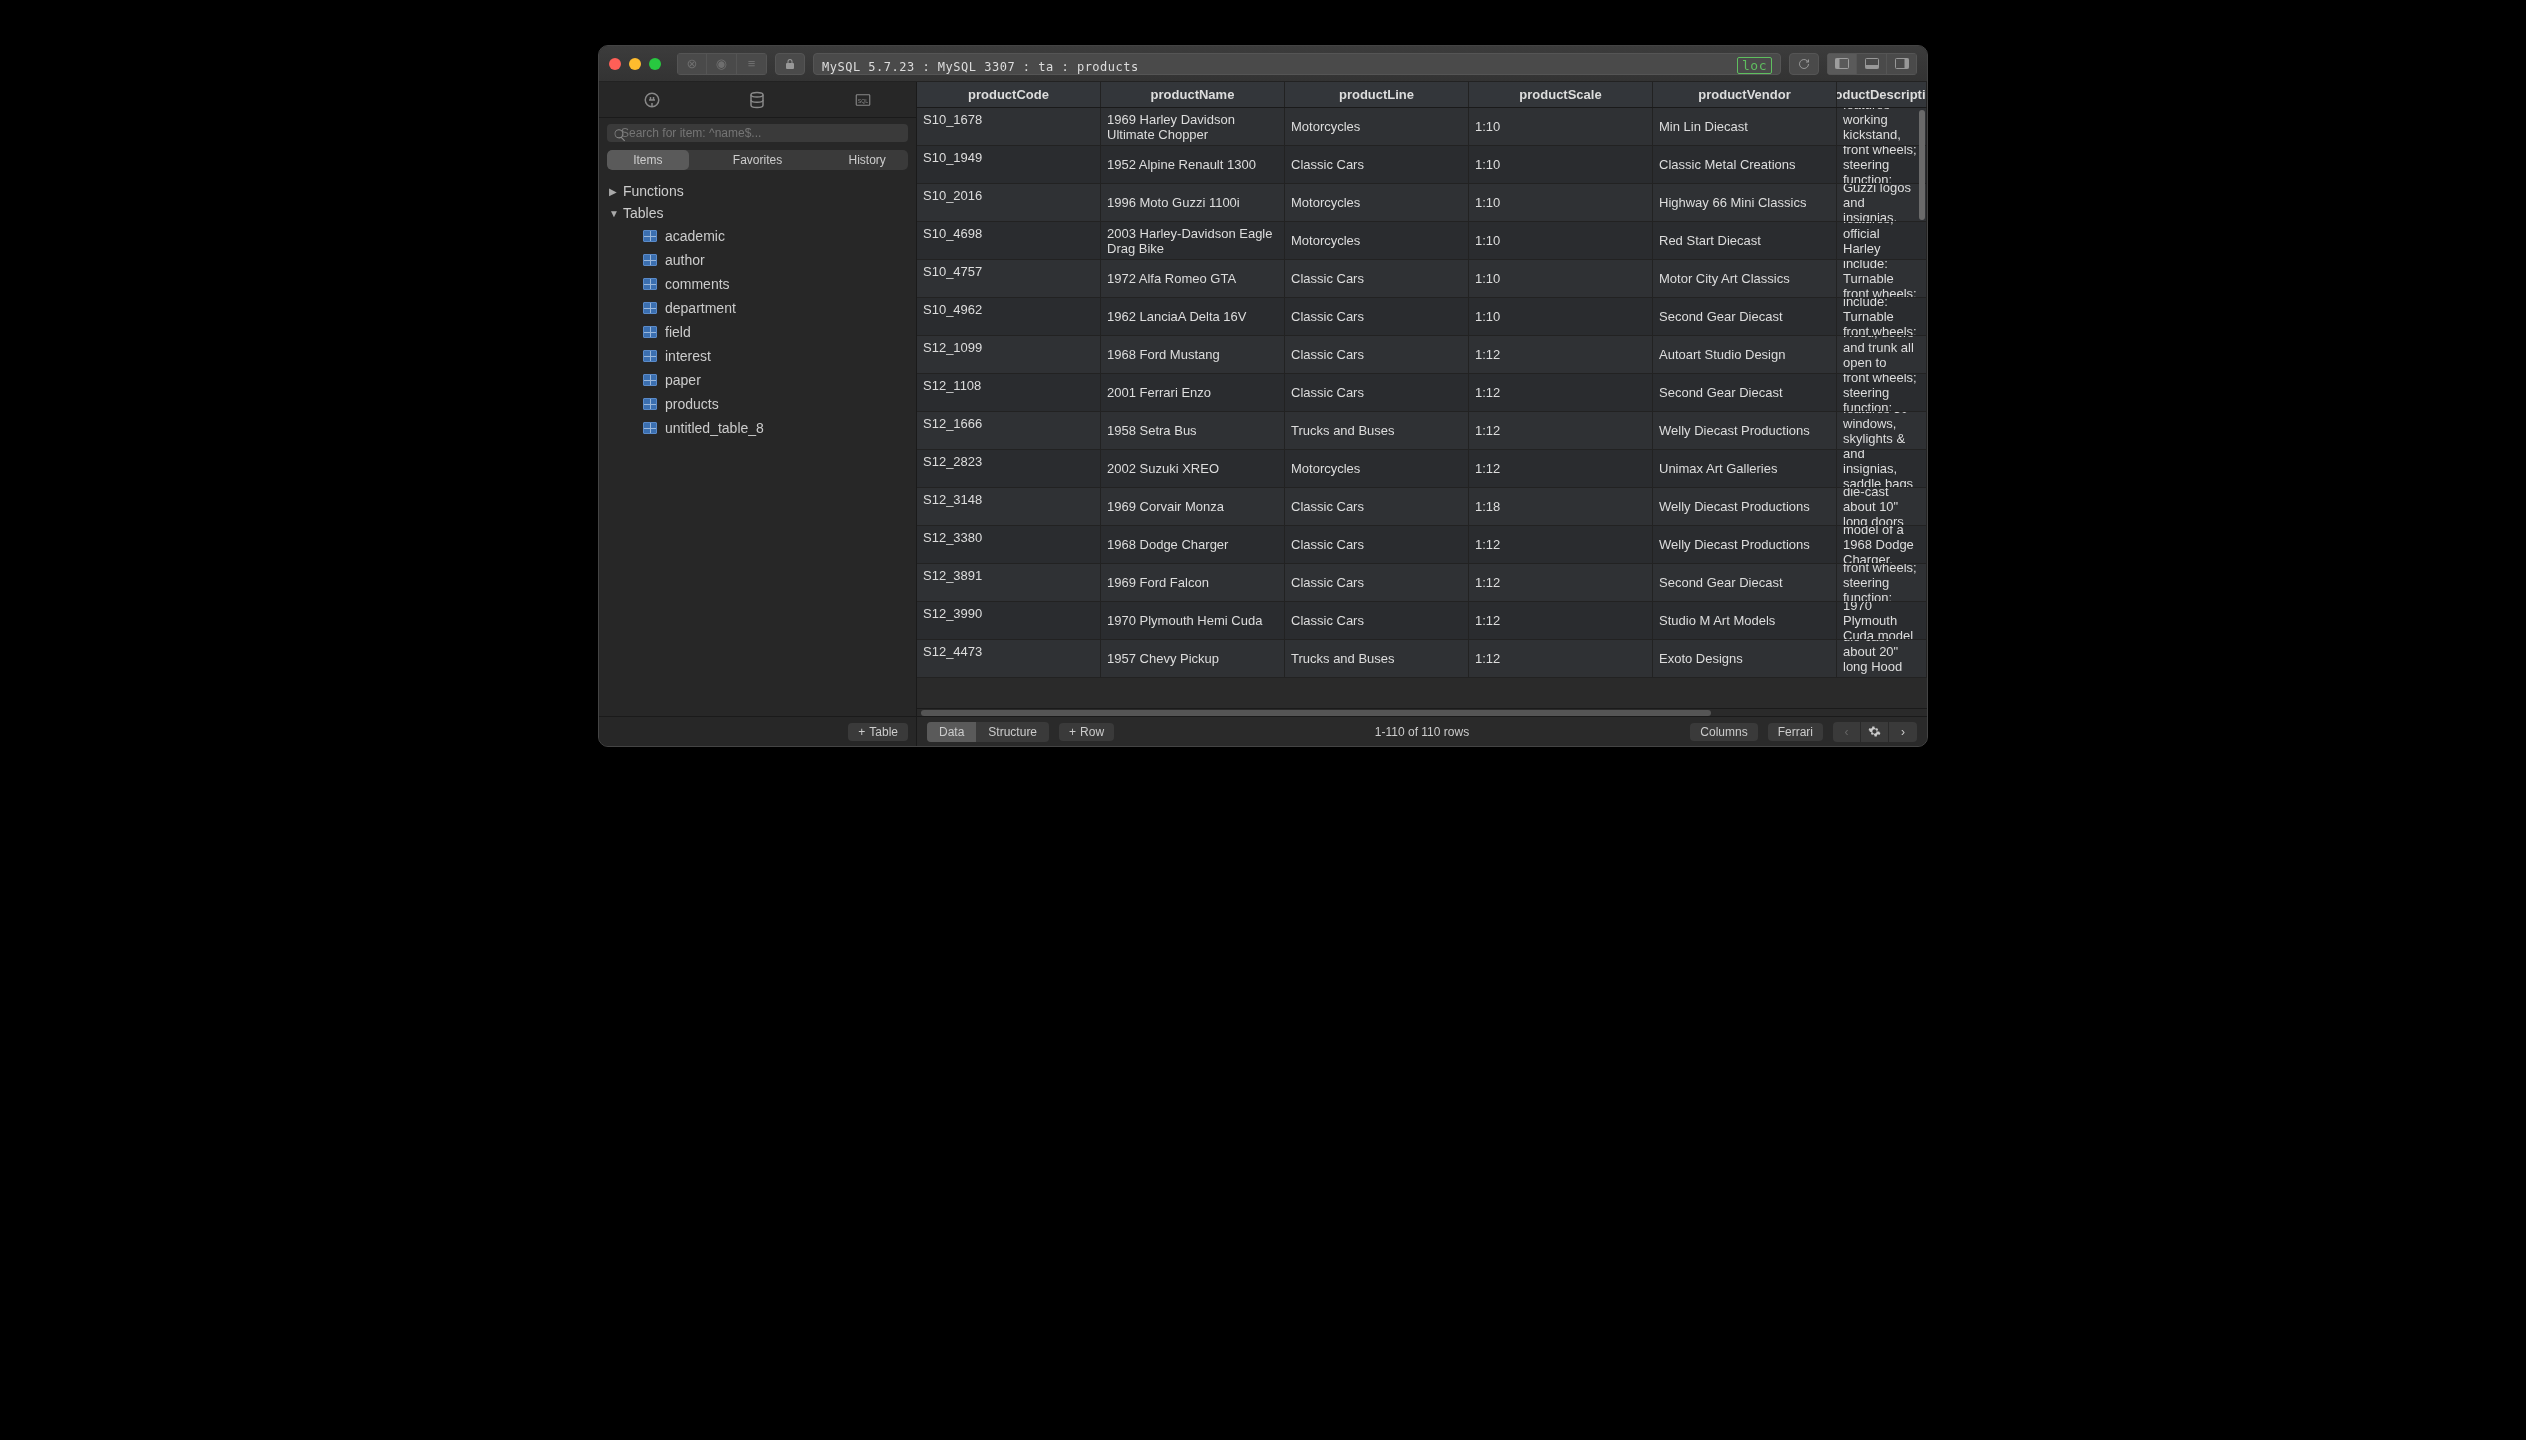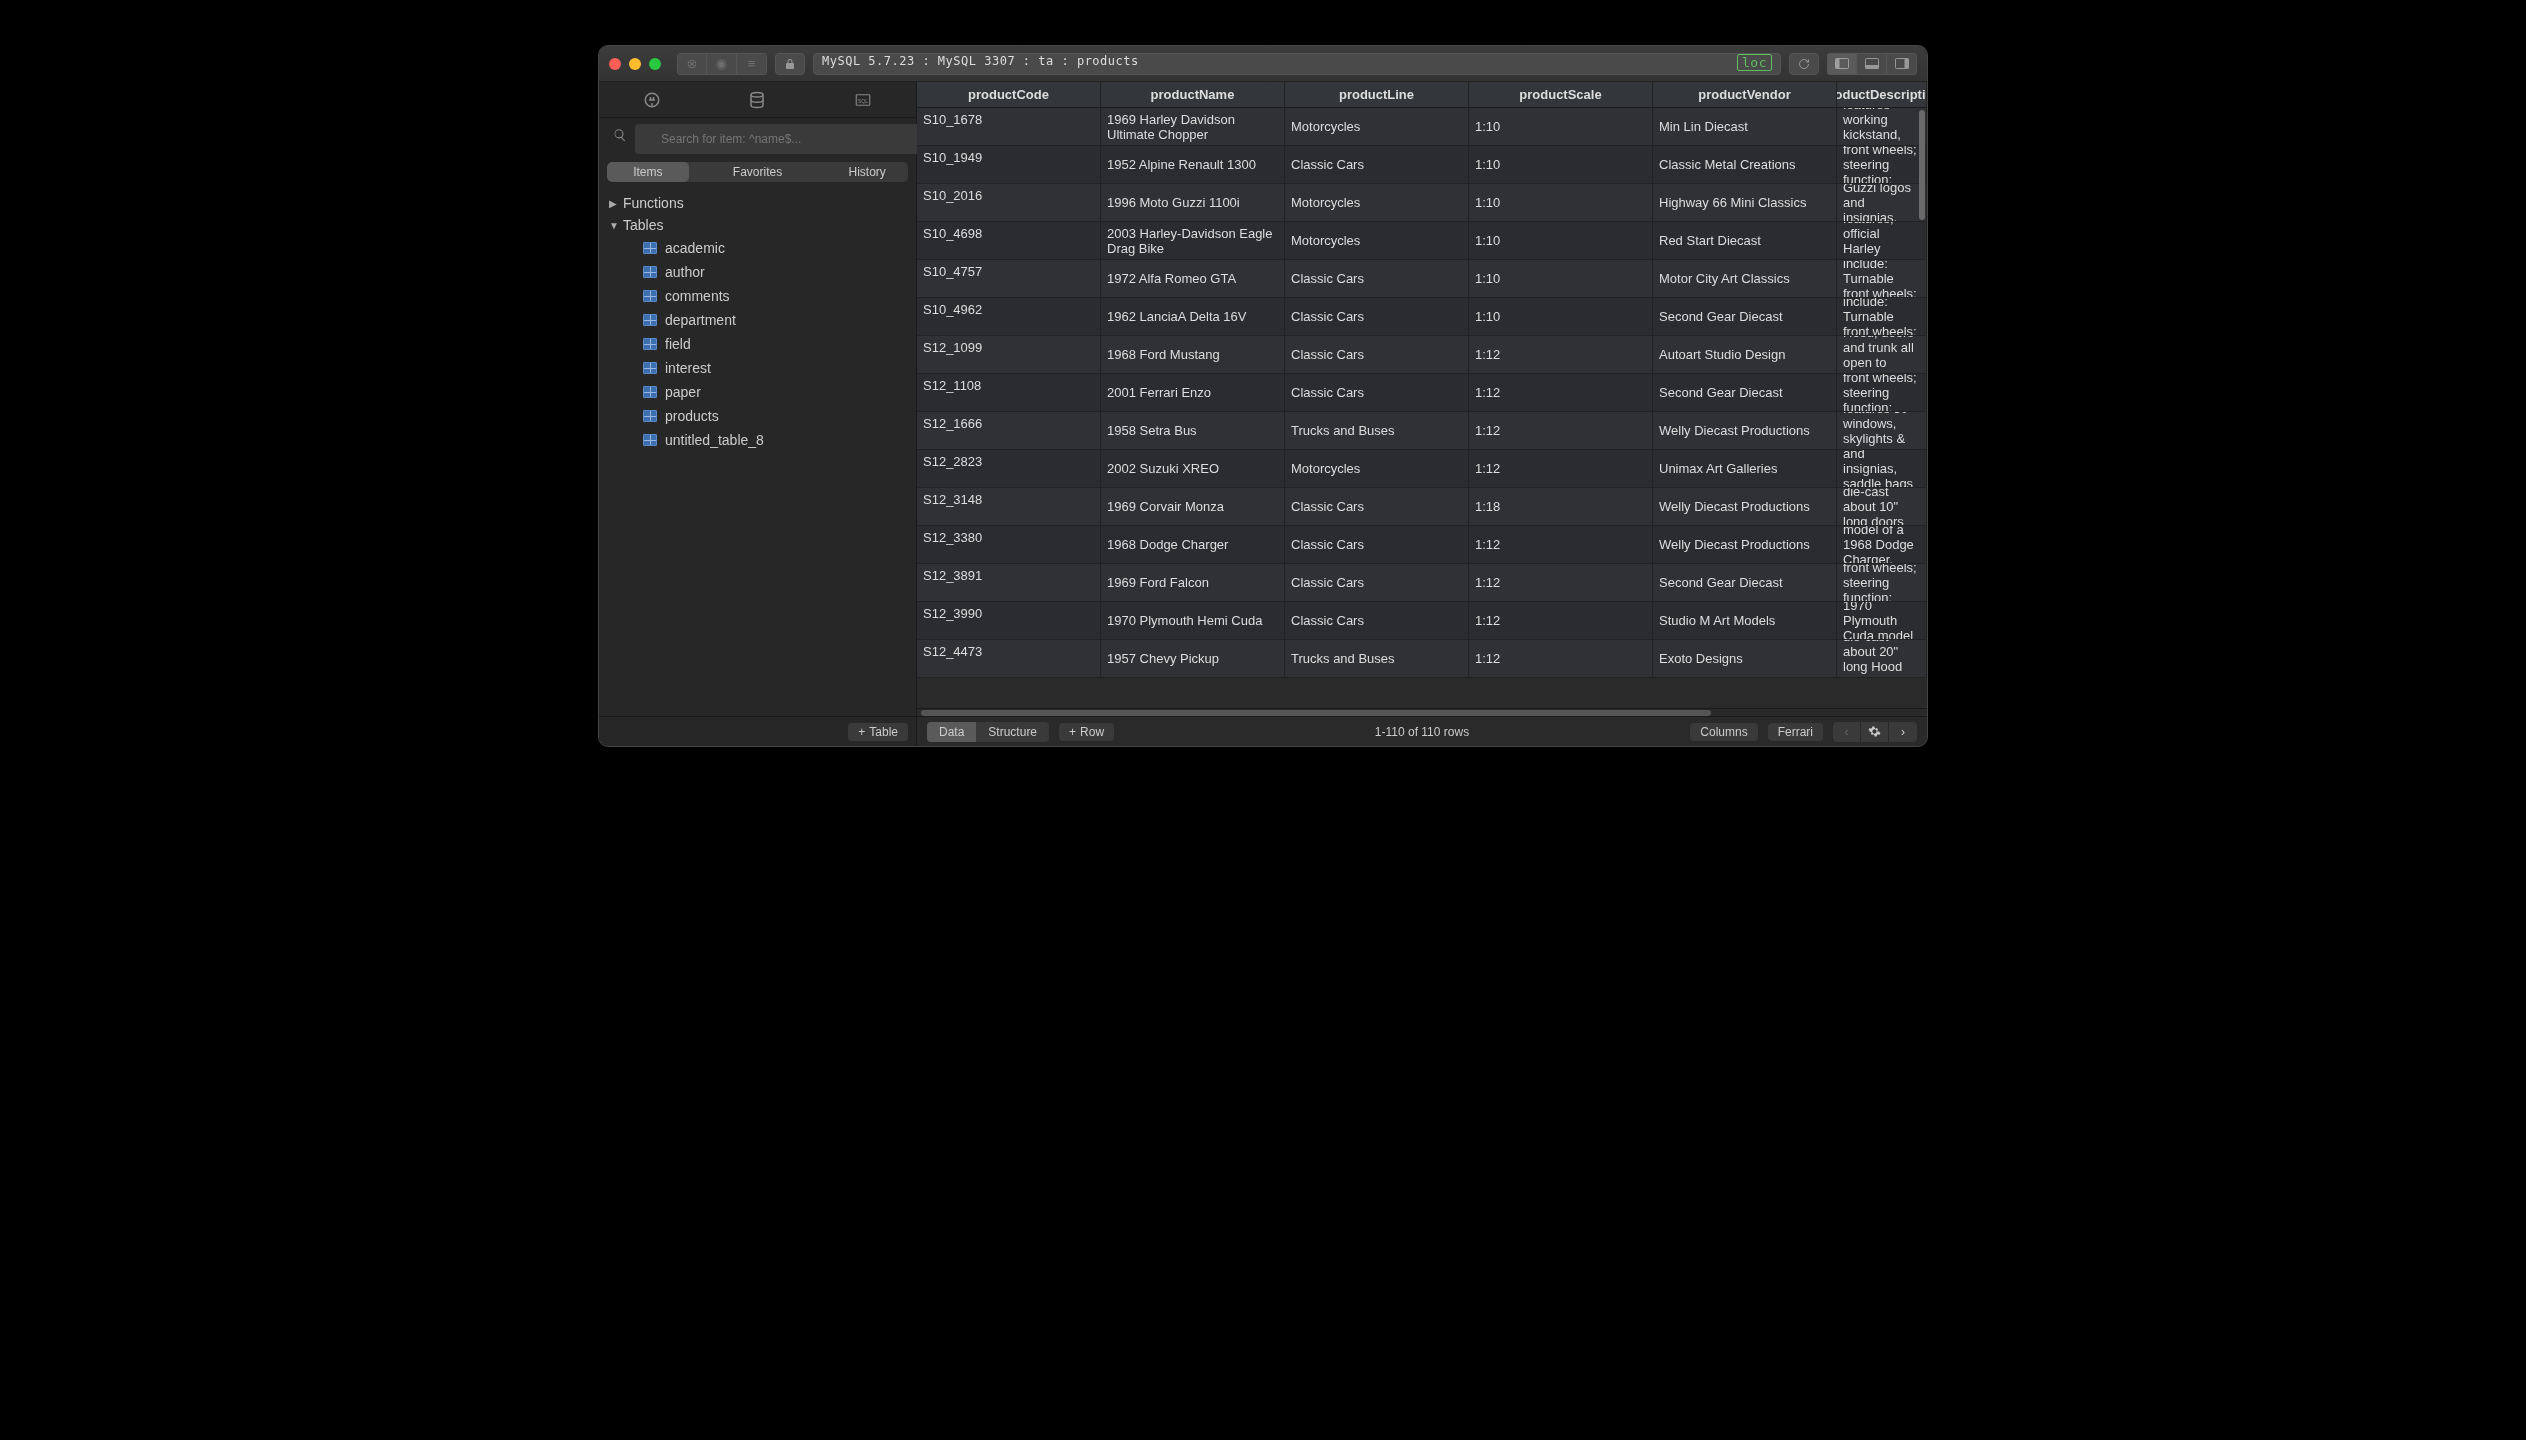--- a/index.html
+++ b/index.html
@@ -52,21 +52,21 @@
   .tb-btn svg, .tb-btn span { opacity: 0.6; }
   .tb-btn.single { border-radius: 4px; }
   .tb-btn.active { background: #5a5a5a; }
   .titlepath {
     flex: 1;
     background: #4a4a4a;
     border: 1px solid #555;
     border-radius: 4px;
     height: 22px;
     display: flex;
-    align-items: flex-start;
+    align-items: flex-end;
     padding: 0 8px;
     font-family: ui-monospace, Menlo, monospace;
     font-size: 12px;
     color: #ddd;
     letter-spacing: 0.5px;
   }
   .badge {
     font-size: 13px;
     padding: 0px 4px;
     border: 1px solid #5fbf5f;
@@ -89,25 +89,24 @@
     justify-content: space-around;
     border-bottom: 1px solid #1a1a1a;
   }
   .sb-tab-icon { width: 20px; height: 20px; color: #888; display:flex; align-items:center; justify-content:center; }
   .search-row { padding: 6px 8px; }
   .search-input {
     width: 100%;
     background: #3a3a3a;
     border: none;
     border-radius: 4px;
-    height: 30px;
-    padding: 0 8px 0 26px;
+    height: 18px;
+    padding: 0 8px 0 14px;
     color: #ccc;
     font-size: 12px;
-    margin-left: 28px;
   }
   .search-wrap { position: relative; }
   .search-wrap svg { position: absolute; left: 6px; top: 4px; width: 14px; height: 14px; fill: #888; }
   .seg-control {
     margin: 2px 8px 6px;
     display: flex;
     background: #3a3a3a;
     border-radius: 5px;
     overflow: hidden;
     height: 20px;

